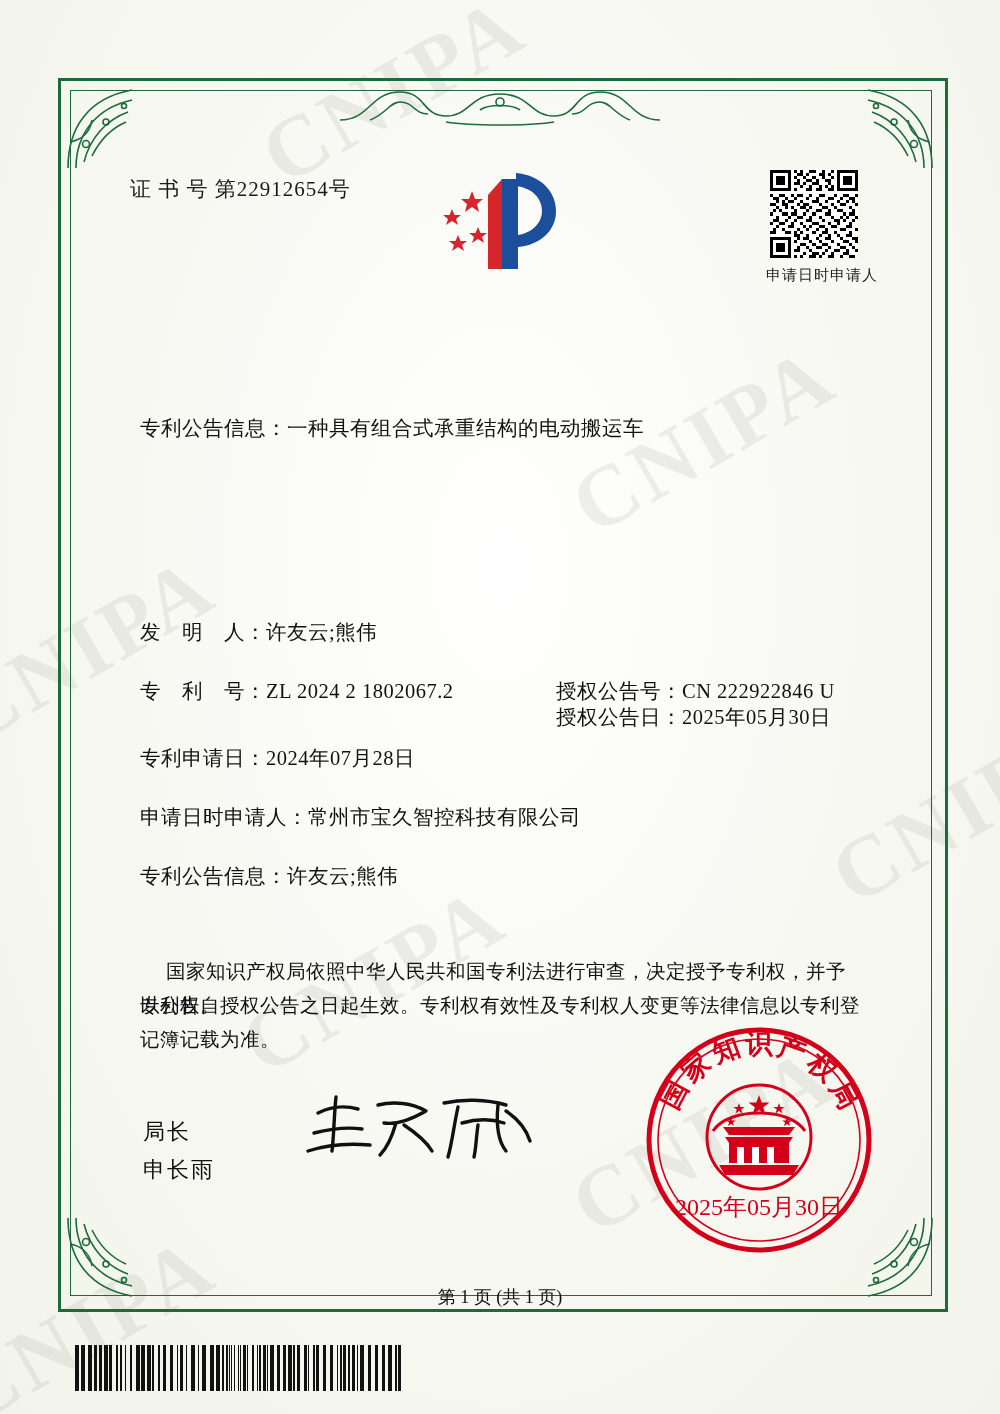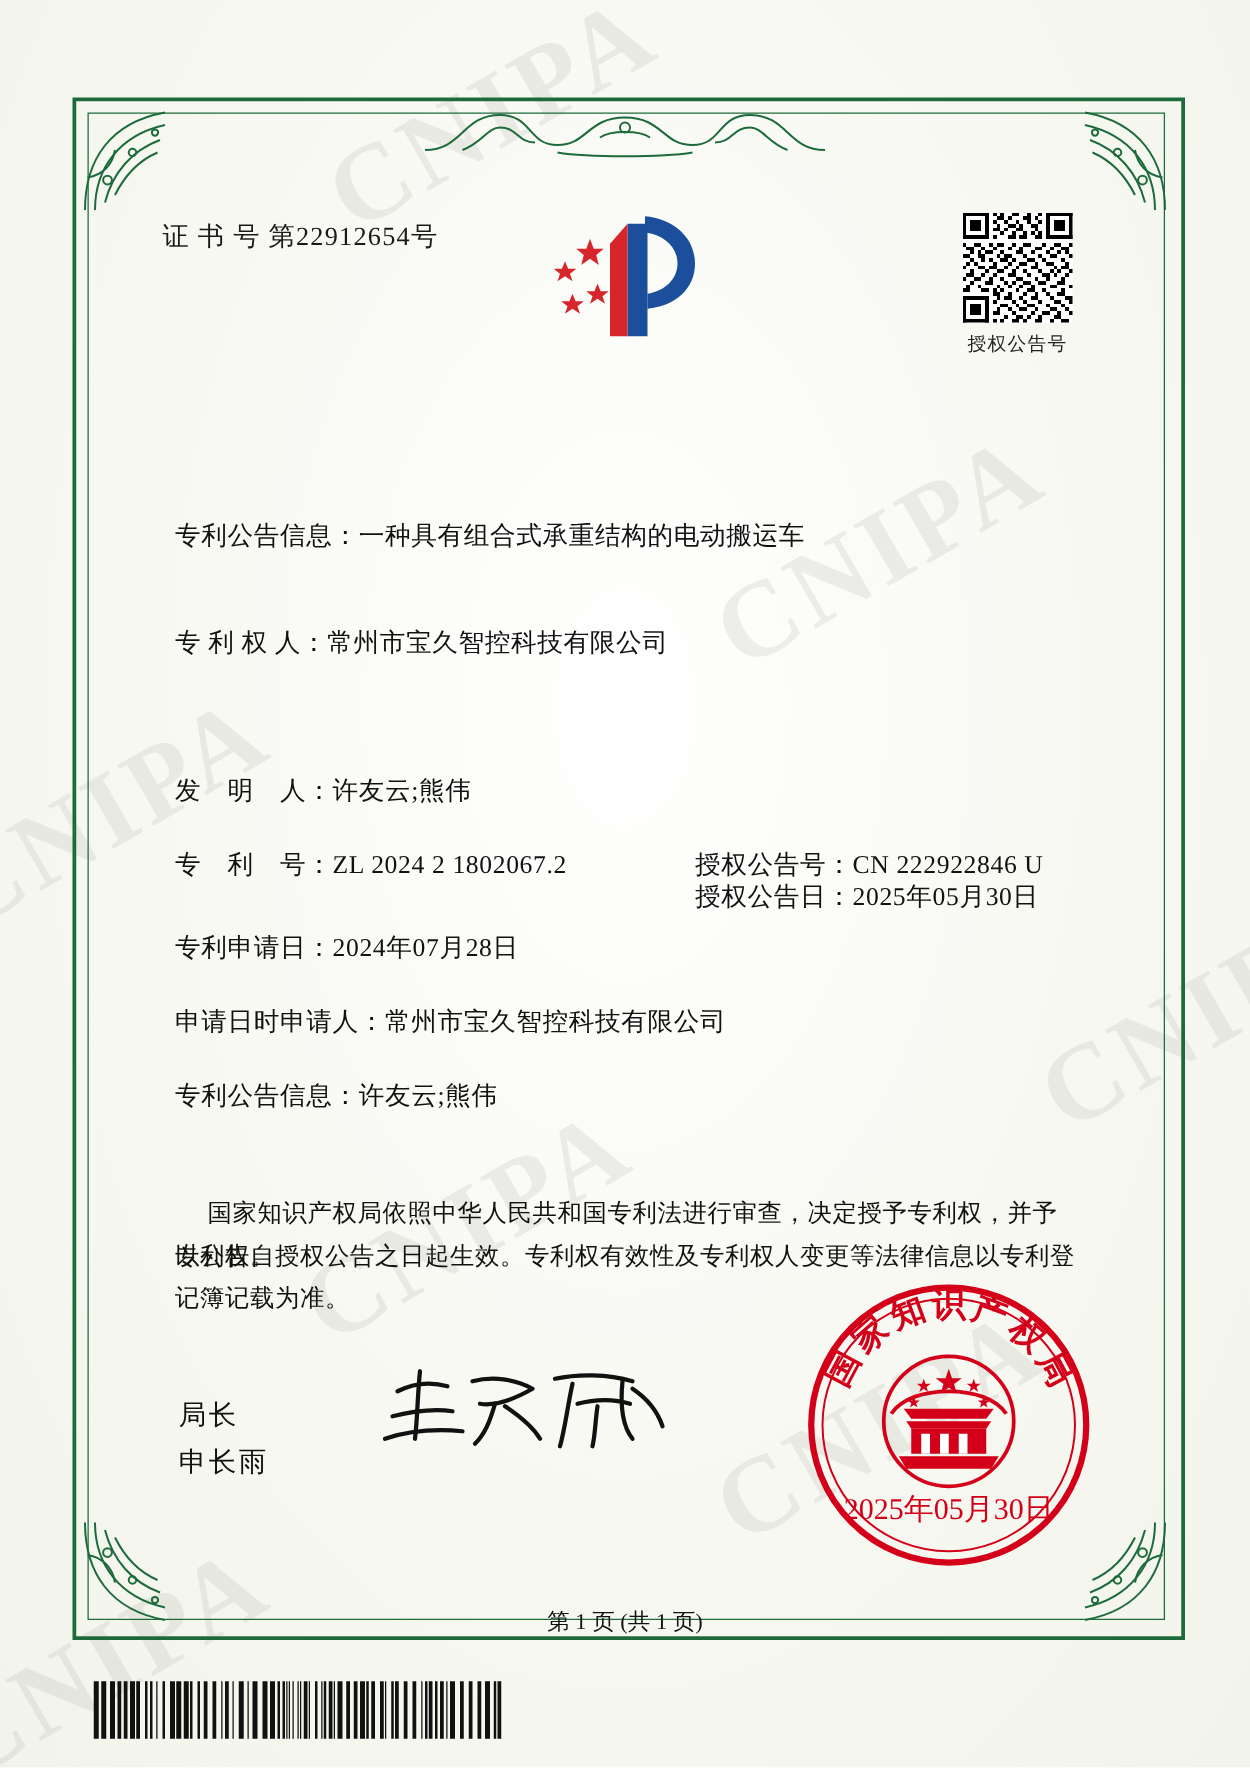--- a/index.html
+++ b/index.html
@@ -491,31 +491,28 @@
           <rect x="8" y="28" width="1" height="1"></rect>
             <rect x="10" y="28" width="1" height="1"></rect>
             <rect x="13" y="28" width="2" height="1"></rect>
             <rect x="16" y="28" width="1" height="1"></rect>
             <rect x="19" y="28" width="2" height="1"></rect>
             <rect x="23" y="28" width="1" height="1"></rect>
             <rect x="26" y="28" width="2" height="1"></rect>
         </g>
       </svg>
     </div>
-    <div class="qr-cap">授权公告号</div>
+    <div class="qr-cap">申请日时申请人</div>
   </div>
 
 
   <div class="field f-name">
     <span class="flabel">专利公告信息：</span><span class="fvalue">一种具有组合式承重结构的电动搬运车</span>
   </div>
 
-  <div class="field f-owner">
-    <span class="flabel">专 利 权 人：</span><span class="fvalue">常州市宝久智控科技有限公司</span>
-  </div>
 
 
   <div class="field f-inv">
     <span class="flabel">发　明　人：</span><span class="fvalue">许友云;熊伟</span>
   </div>
 
   <div class="field f-pno">
     <span class="flabel">专　利　号：</span><span class="fvalue">ZL 2024 2 1802067.2</span>
   </div>
 

